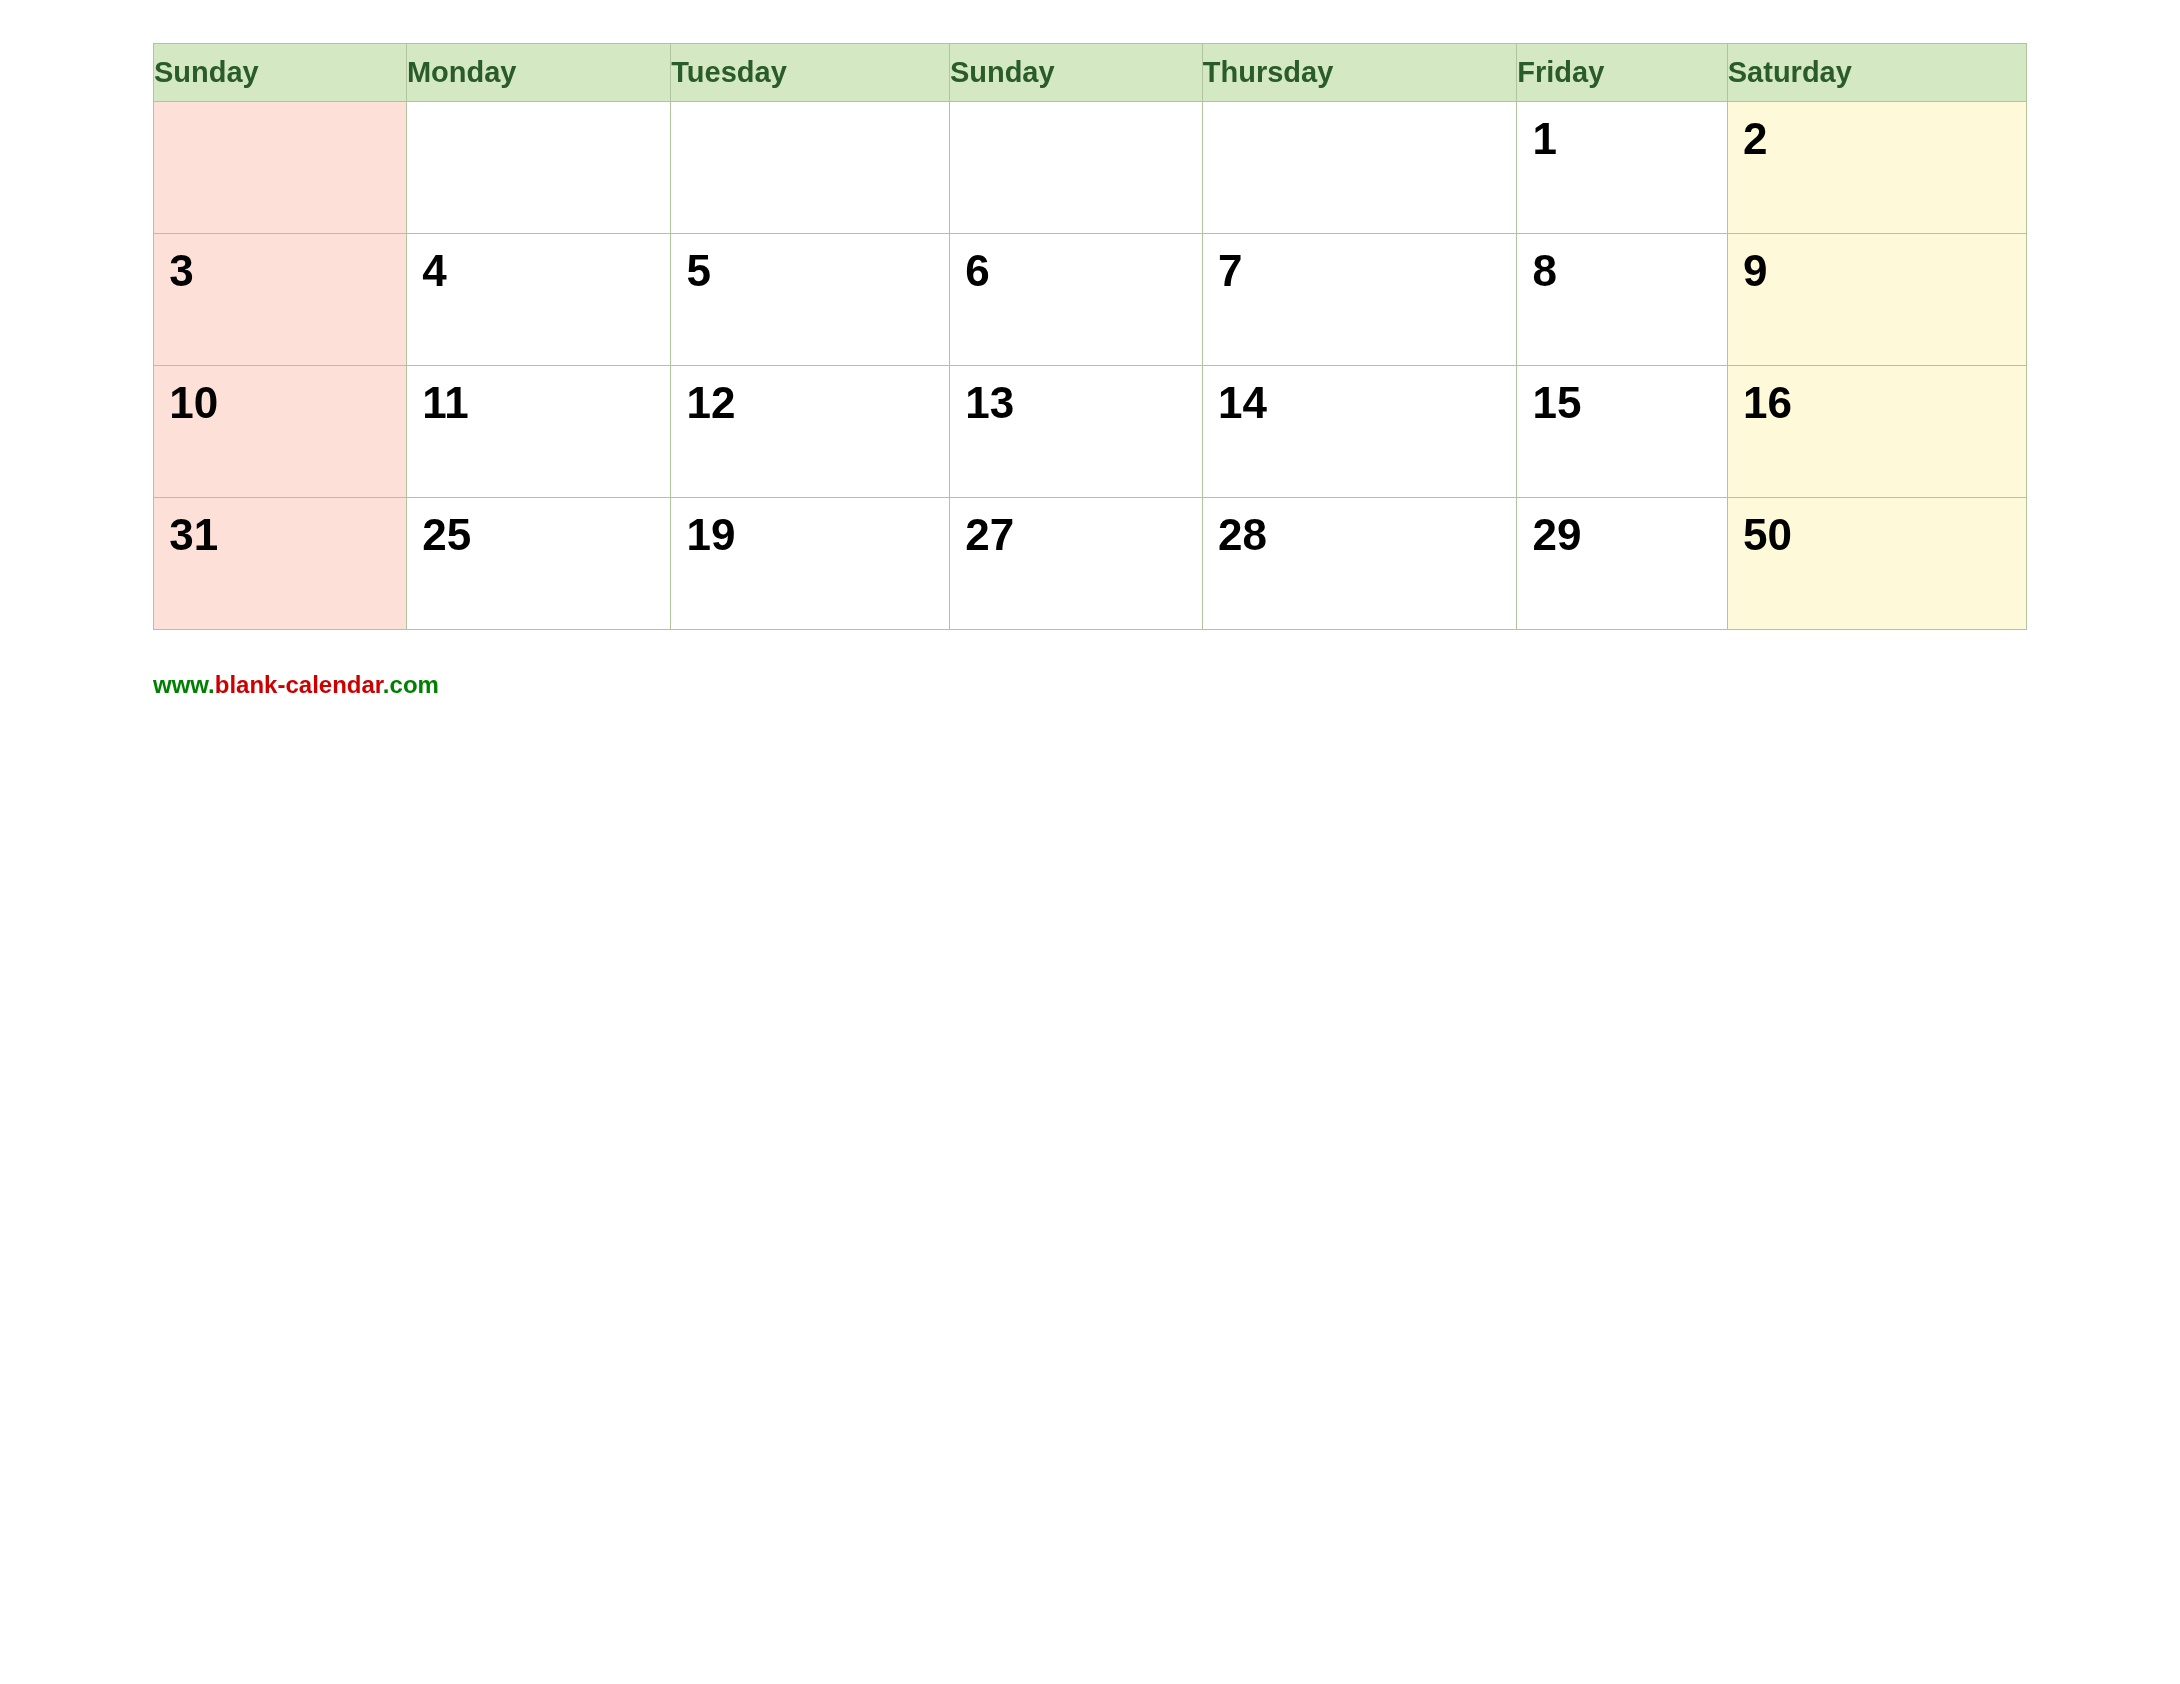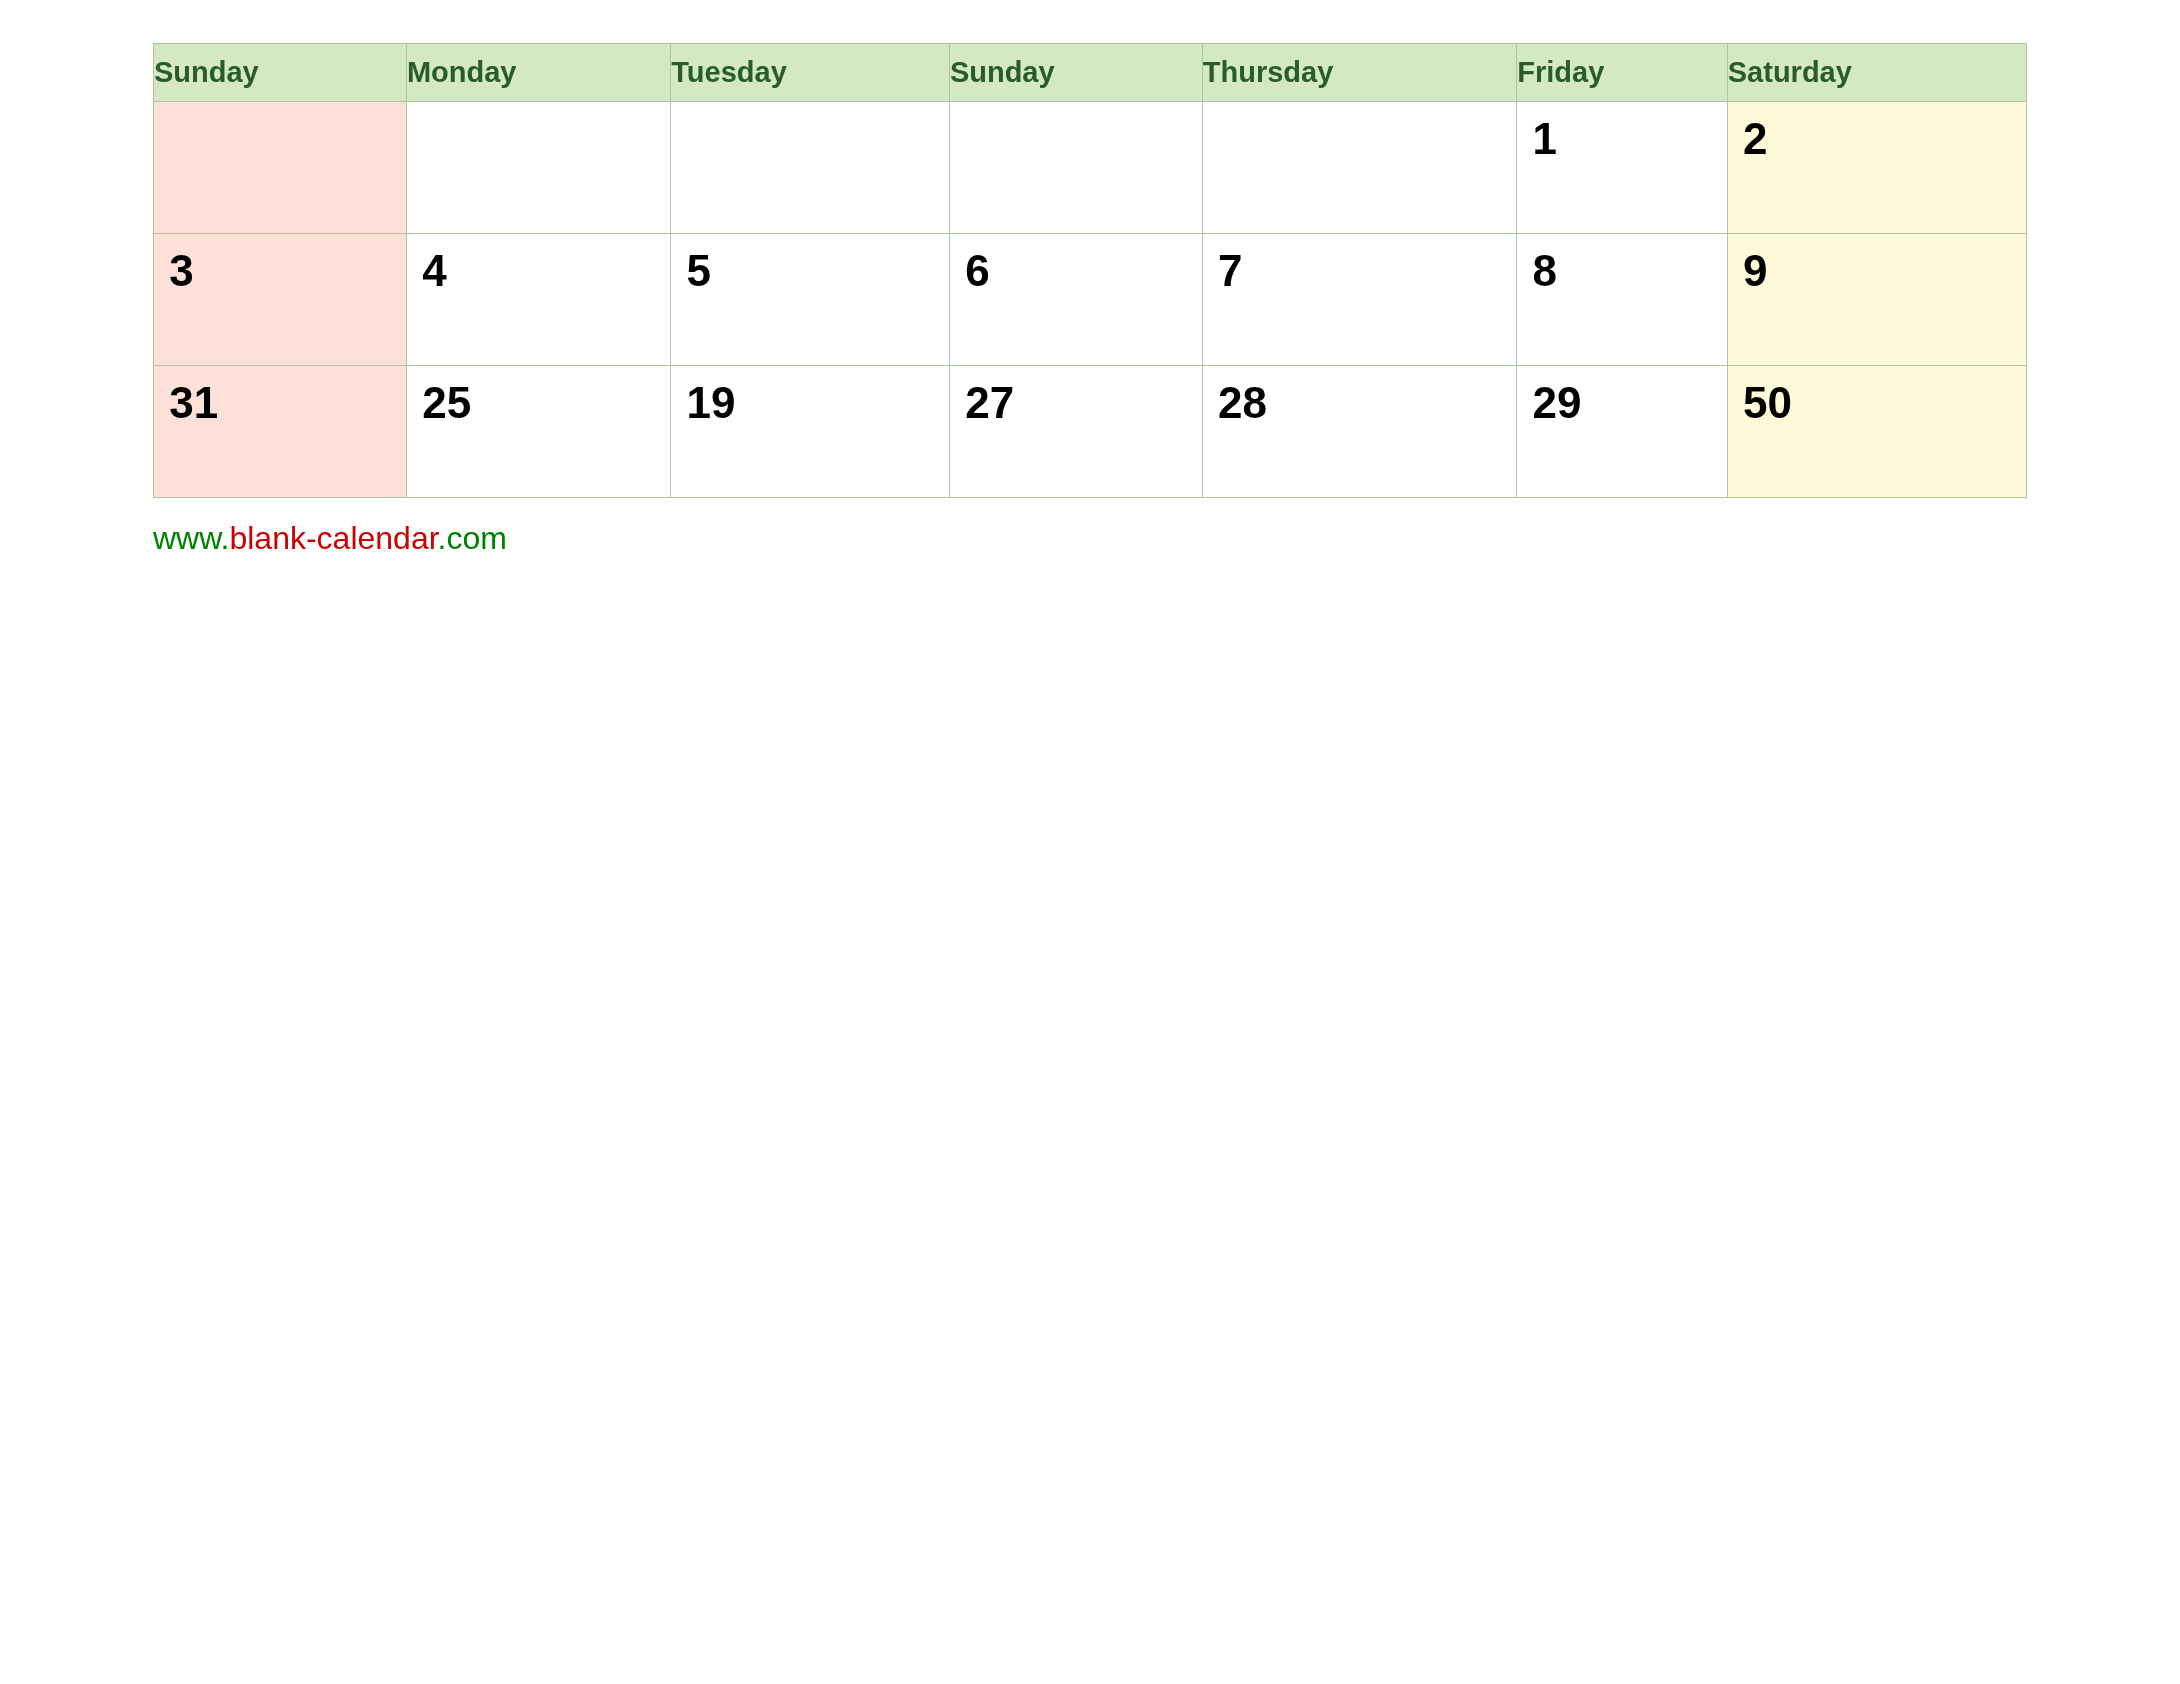--- a/index.html
+++ b/index.html
@@ -52,23 +52,23 @@
     .calendar-table td.sunday {
       background-color: #fde0d8;
     }
     .calendar-table td.saturday {
       background-color: #fef9d8;
     }
     .calendar-table td.empty {
       color: transparent;
     }
     .footer {
-      margin-top: 22px;
-      font-size: 32px;
-      font-weight: normal;
+      margin-top: 41px;
+      font-size: 24px;
+      font-weight: bold;
     }
     .footer a {
       color: #cc0000;
       text-decoration: none;
     }
     .footer span.green {
       color: #008000;
     }
   </style>
 </head>
@@ -104,20 +104,29 @@
         <tr>
           <td class="sunday">3</td>
           <td>4</td>
           <td>5</td>
           <td>6</td>
           <td>7</td>
           <td>8</td>
           <td class="saturday">9</td>
         </tr>
         <tr>
+          <td class="sunday">10</td>
+          <td>11</td>
+          <td>12</td>
+          <td>13</td>
+          <td>14</td>
+          <td>15</td>
+          <td class="saturday">16</td>
+        </tr>
+        <tr>
           <td class="sunday">31</td>
           <td>25</td>
           <td>19</td>
           <td>27</td>
           <td>28</td>
           <td>29</td>
           <td class="saturday">50</td>
         </tr>
       </tbody>
   </table>

